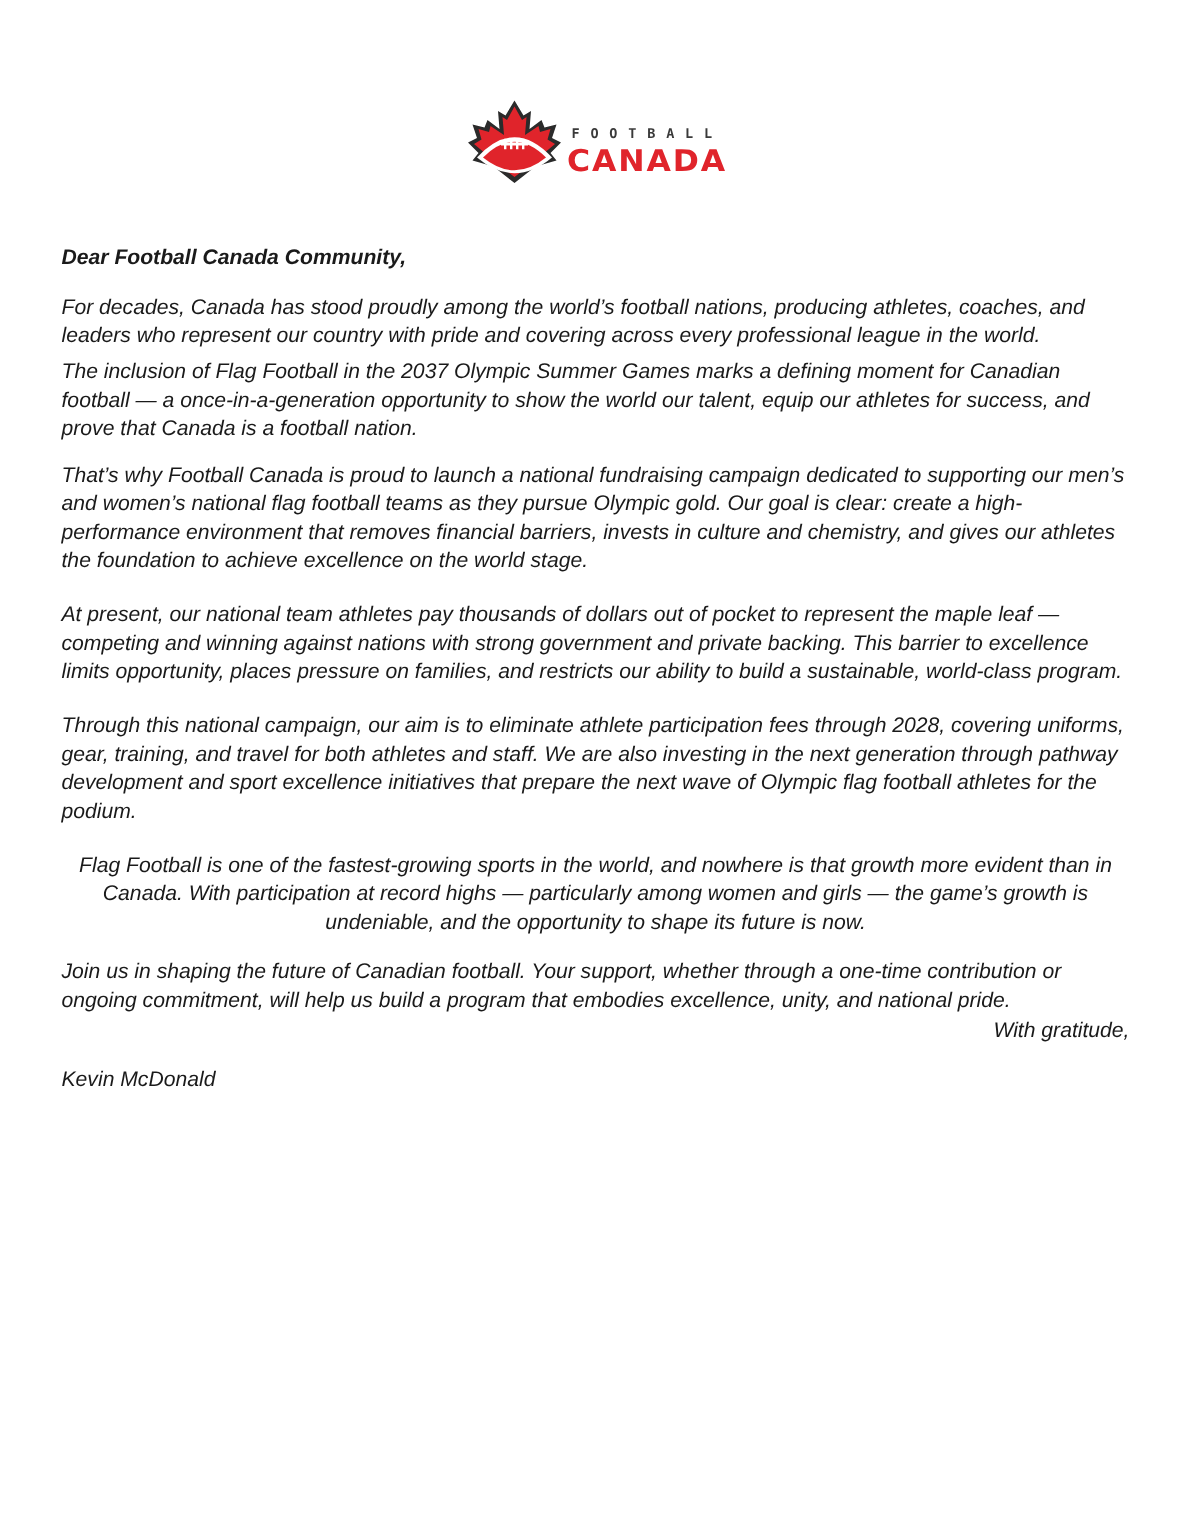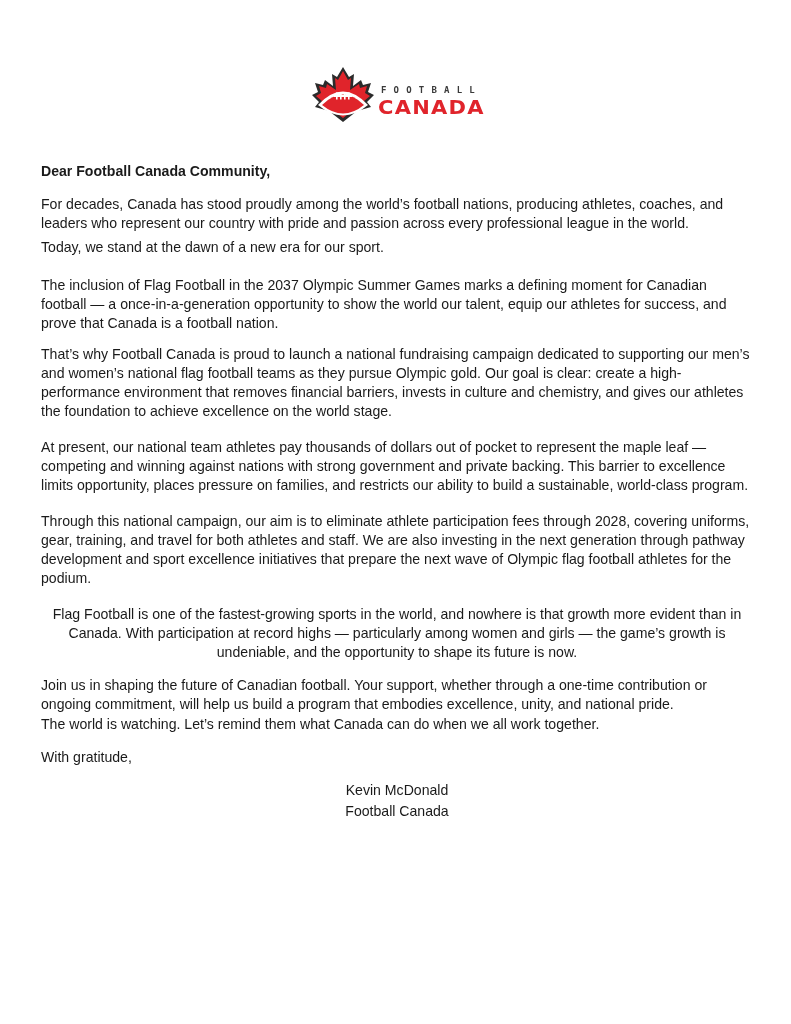--- a/index.html
+++ b/index.html
@@ -4,35 +4,35 @@
 <style>
   html, body { margin: 0; padding: 0; background: #ffffff; }
   body { width: 791px; height: 1024px; position: relative; overflow: hidden;
          font-family: "Liberation Sans", "DejaVu Sans", sans-serif; color: #1a1a1a; }
   .logo { position: absolute; left: 309px; top: 66px; width: 175px; height: 60px; text-align: right; }
   .logo svg.leaf { position: absolute; left: 0; top: 0; }
   .logo .wordmark-top { position: absolute; left: 72px; top: 19px; font-size: 9px; font-weight: bold;
          letter-spacing: 7.2px; color: #3a3a3a; font-family: "DejaVu Sans Mono", monospace; }
   .logo .wordmark-main { position: absolute; left: 69px; top: 29px; font-size: 20px; font-weight: bold;
          letter-spacing: 1.2px; color: #e0242b; font-family: "DejaVu Sans", sans-serif; transform: scaleX(1.05); transform-origin: left; }
-  .letter { position: absolute; left: 41px; top: 162px; width: 712px; font-size: 14.1px; line-height: 19px; }
+  .letter { position: absolute; left: 41px; top: 162px; width: 712px; font-size: 14.1px; line-height: 19px; font-style: italic; }
   .letter p { margin: 0; }
   .salutation { font-weight: bold; margin-bottom: 14px !important; }
   .p1 { margin-bottom: 5px !important; }
   .p2 { margin-bottom: 19px !important; }
   .p3 { margin-bottom: 12px !important; }
   .p4 { margin-bottom: 17px !important; }
   .p5 { margin-bottom: 17px !important; }
   .p6 { margin-bottom: 17px !important; }
   .p7 { margin-bottom: 14px !important; text-align: center; }
   .p8 { margin-bottom: 14px !important; }
   .p9 { margin-bottom: 1px !important; }
   .p10 { margin-bottom: 14px !important; }
-  .closing { margin-bottom: 14px !important; }
-  .sig-line { display: block; text-align: center; }
+  .closing { margin-bottom: 14px !important; text-align: right; }
+  .sig-line { display: block; }
 </style>
 </head>
 <body>
 
 <div class="logo">
   <svg class="leaf" width="68" height="58" viewBox="0 0 68 58">
 
     <path d="M34 1 L28 11 L23 8 L24 20 L16 14 L14 19 L6 17 L9 26 L3 29 L10 36 L6 41 L20 45 L34 56 L48 45 L62 41 L58 36 L65 29 L59 26 L62 17 L54 19 L52 14 L44 20 L45 8 L40 11 Z" fill="#2b2b2b"></path>
 
     <path d="M34 5 L29 14 L26 12 L27 24 L18 18 L17 22 L10 20 L12 27 L7 30 L13 35 L11 39 L21 42 L34 52 L47 42 L57 39 L55 35 L61 30 L56 27 L58 20 L51 22 L50 18 L41 24 L42 12 L39 14 Z" fill="#e0242b"></path>
@@ -46,27 +46,24 @@
     <rect x="31" y="26.5" width="1.6" height="7" fill="#ffffff"></rect>
     <rect x="35" y="26.5" width="1.6" height="7" fill="#ffffff"></rect>
     <rect x="39" y="26.5" width="1.6" height="7" fill="#ffffff"></rect>
   </svg>
   <div class="wordmark-top">FOOTBALL</div>
   <div class="wordmark-main">CANADA</div>
 </div>
 
 <div class="letter">
   <p class="salutation">Dear Football Canada Community,</p>
-  <p class="p1">For decades, Canada has stood proudly among the world’s football nations, producing athletes, coaches, and leaders who represent our country with pride and passion across every professional league in the world.</p>
-  <p class="p2">Today, we stand at the dawn of a new era for our sport.</p>
+  <p class="p1">For decades, Canada has stood proudly among the world’s football nations, producing athletes, coaches, and leaders who represent our country with pride and covering across every professional league in the world.</p>
   <p class="p3">The inclusion of Flag Football in the 2037 Olympic Summer Games marks a defining moment for Canadian football — a once-in-a-generation opportunity to show the world our talent, equip our athletes for success, and prove that Canada is a football nation.</p>
   <p class="p4">That’s why Football Canada is proud to launch a national fundraising campaign dedicated to supporting our men’s and women’s national flag football teams as they pursue Olympic gold. Our goal is clear: create a high-performance environment that removes financial barriers, invests in culture and chemistry, and gives our athletes the foundation to achieve excellence on the world stage.</p>
   <p class="p5">At present, our national team athletes pay thousands of dollars out of pocket to represent the maple leaf — competing and winning against nations with strong government and private backing. This barrier to excellence limits opportunity, places pressure on families, and restricts our ability to build a sustainable, world-class program.</p>
   <p class="p6">Through this national campaign, our aim is to eliminate athlete participation fees through 2028, covering uniforms, gear, training, and travel for both athletes and staff. We are also investing in the next generation through pathway development and sport excellence initiatives that prepare the next wave of Olympic flag football athletes for the podium.</p>
   <p class="p7">Flag Football is one of the fastest-growing sports in the world, and nowhere is that growth more evident than in Canada. With participation at record highs — particularly among women and girls — the game’s growth is undeniable, and the opportunity to shape its future is now.</p>
   <p class="p9">Join us in shaping the future of Canadian football. Your support, whether through a one-time contribution or ongoing commitment, will help us build a program that embodies excellence, unity, and national pride.</p>
-  <p class="p10">The world is watching. Let’s remind them what Canada can do when we all work together.</p>
   <p class="closing">With gratitude,</p>
   <div class="signature">
     <span class="sig-line" style="margin-bottom:2px;">Kevin McDonald</span>
-    <span class="sig-line">Football Canada</span>
   </div>
 </div>
 
 </body></html>

